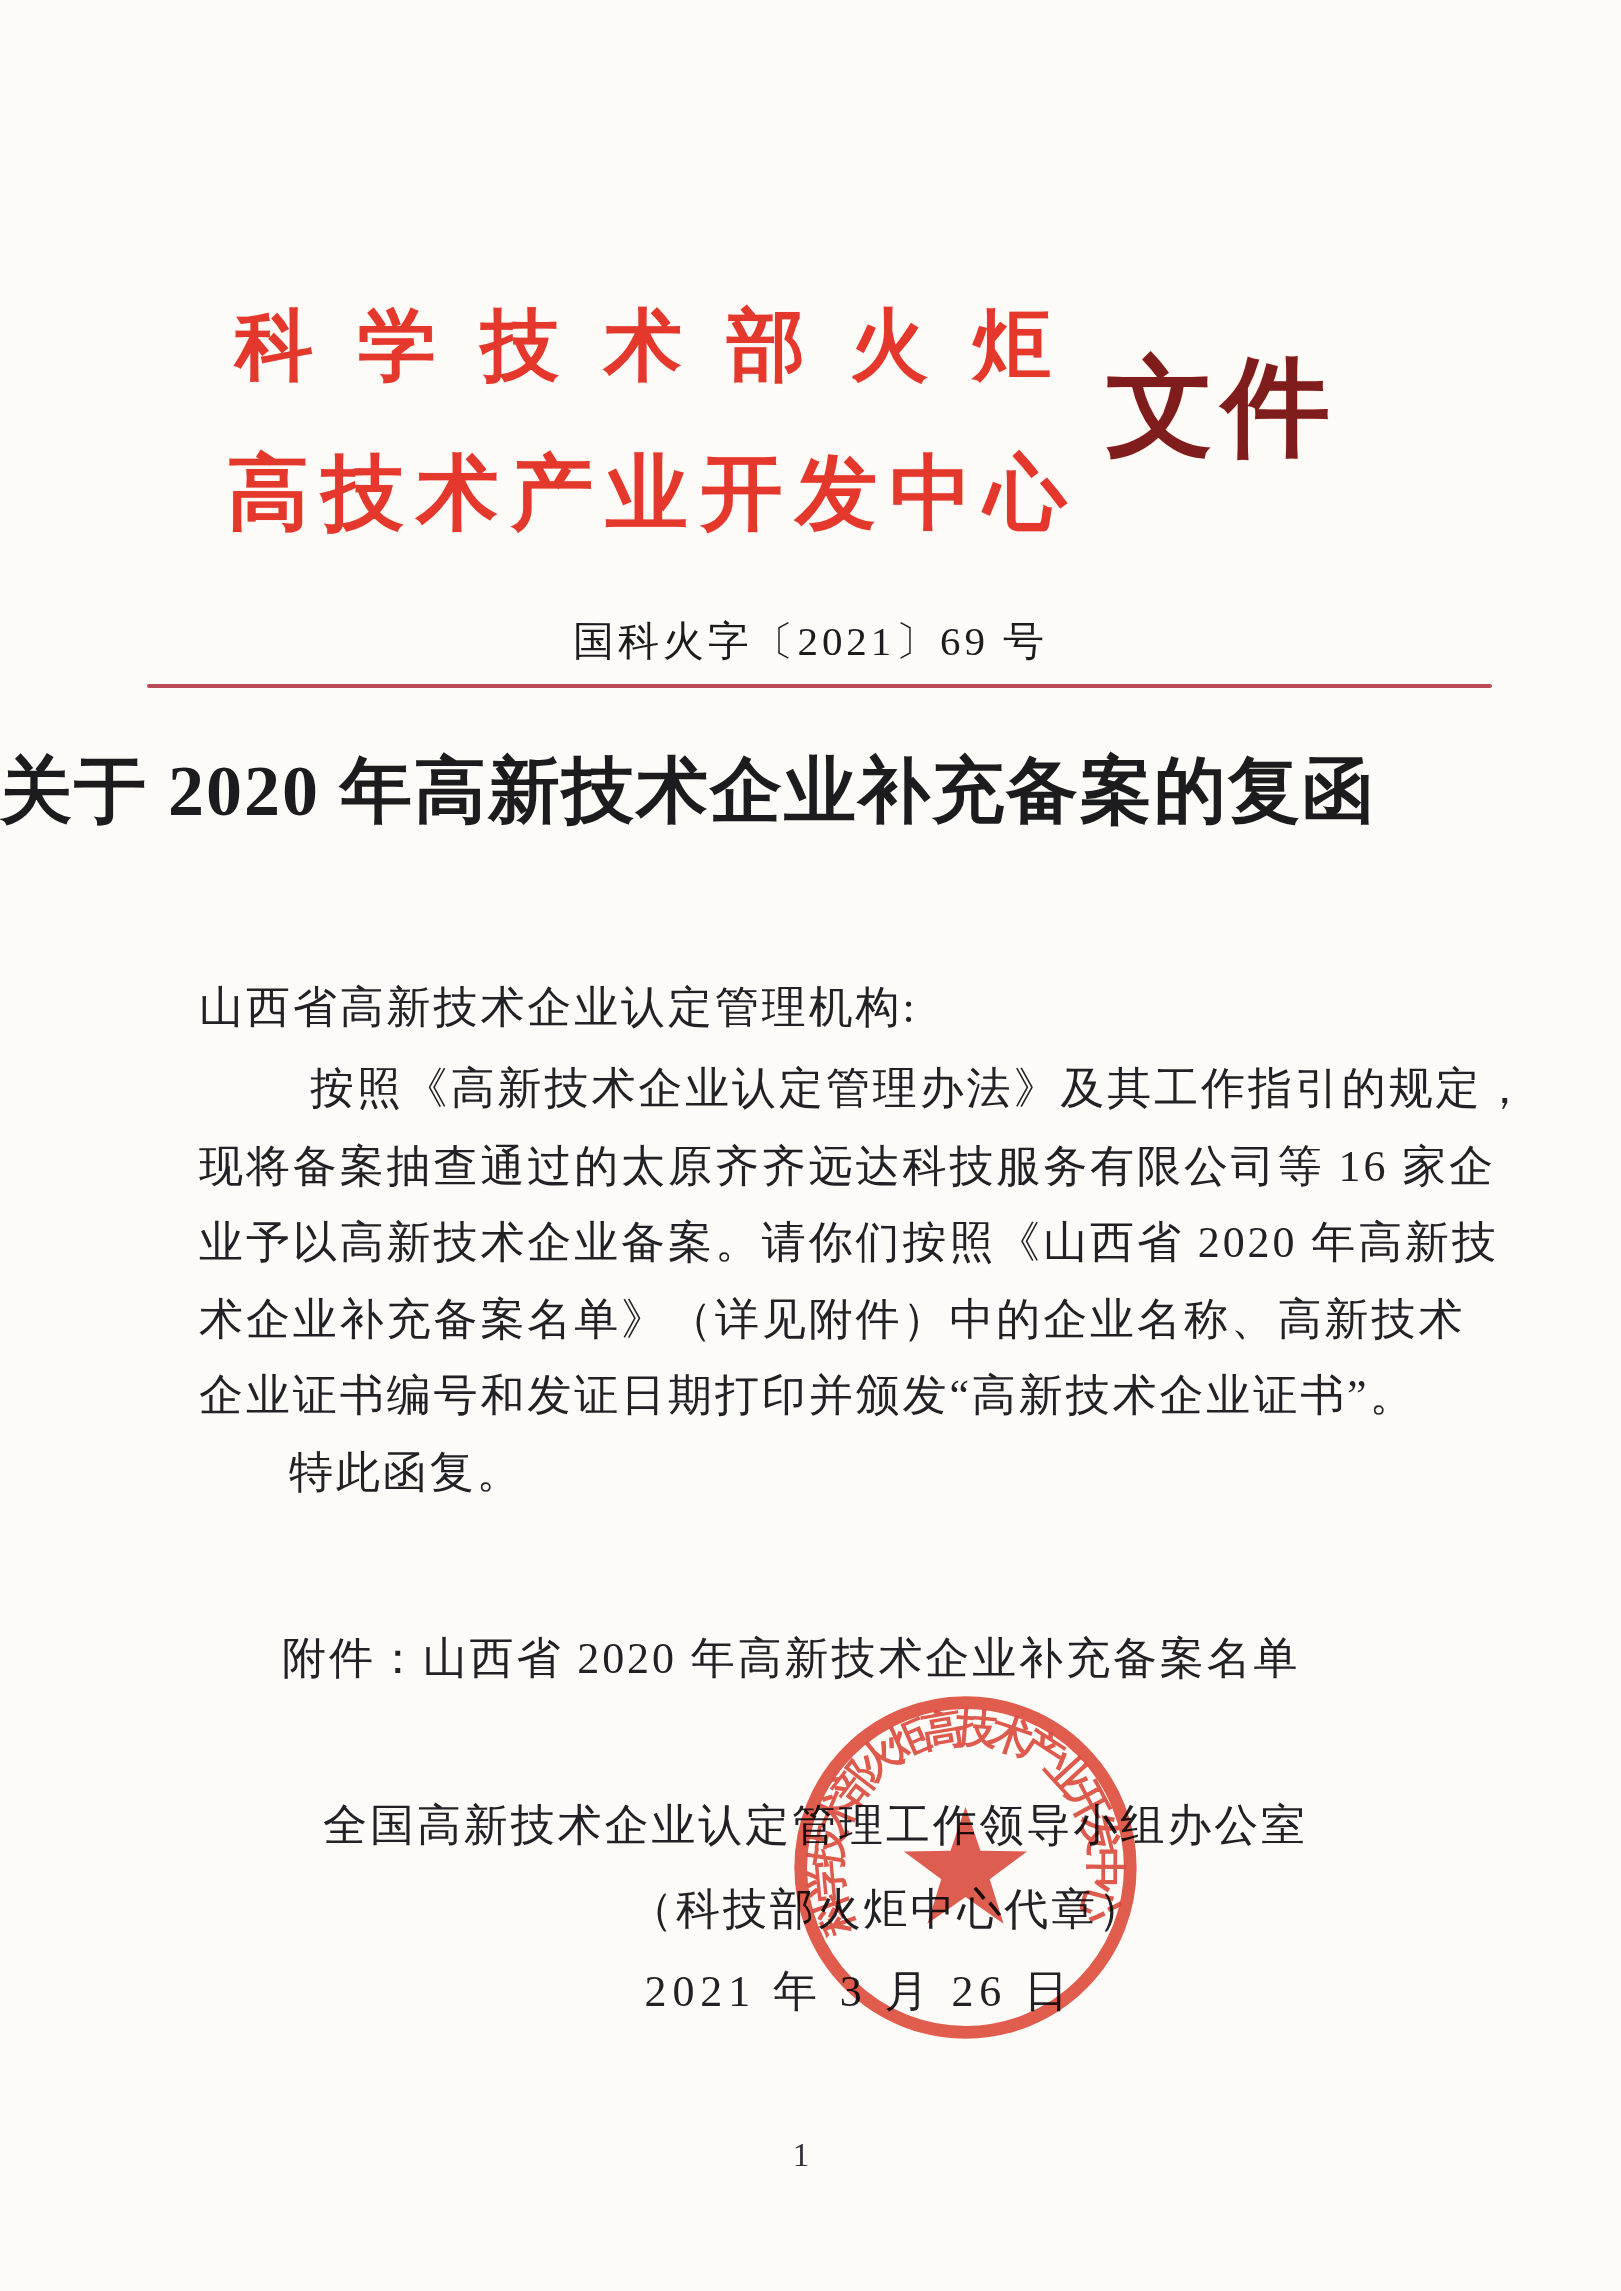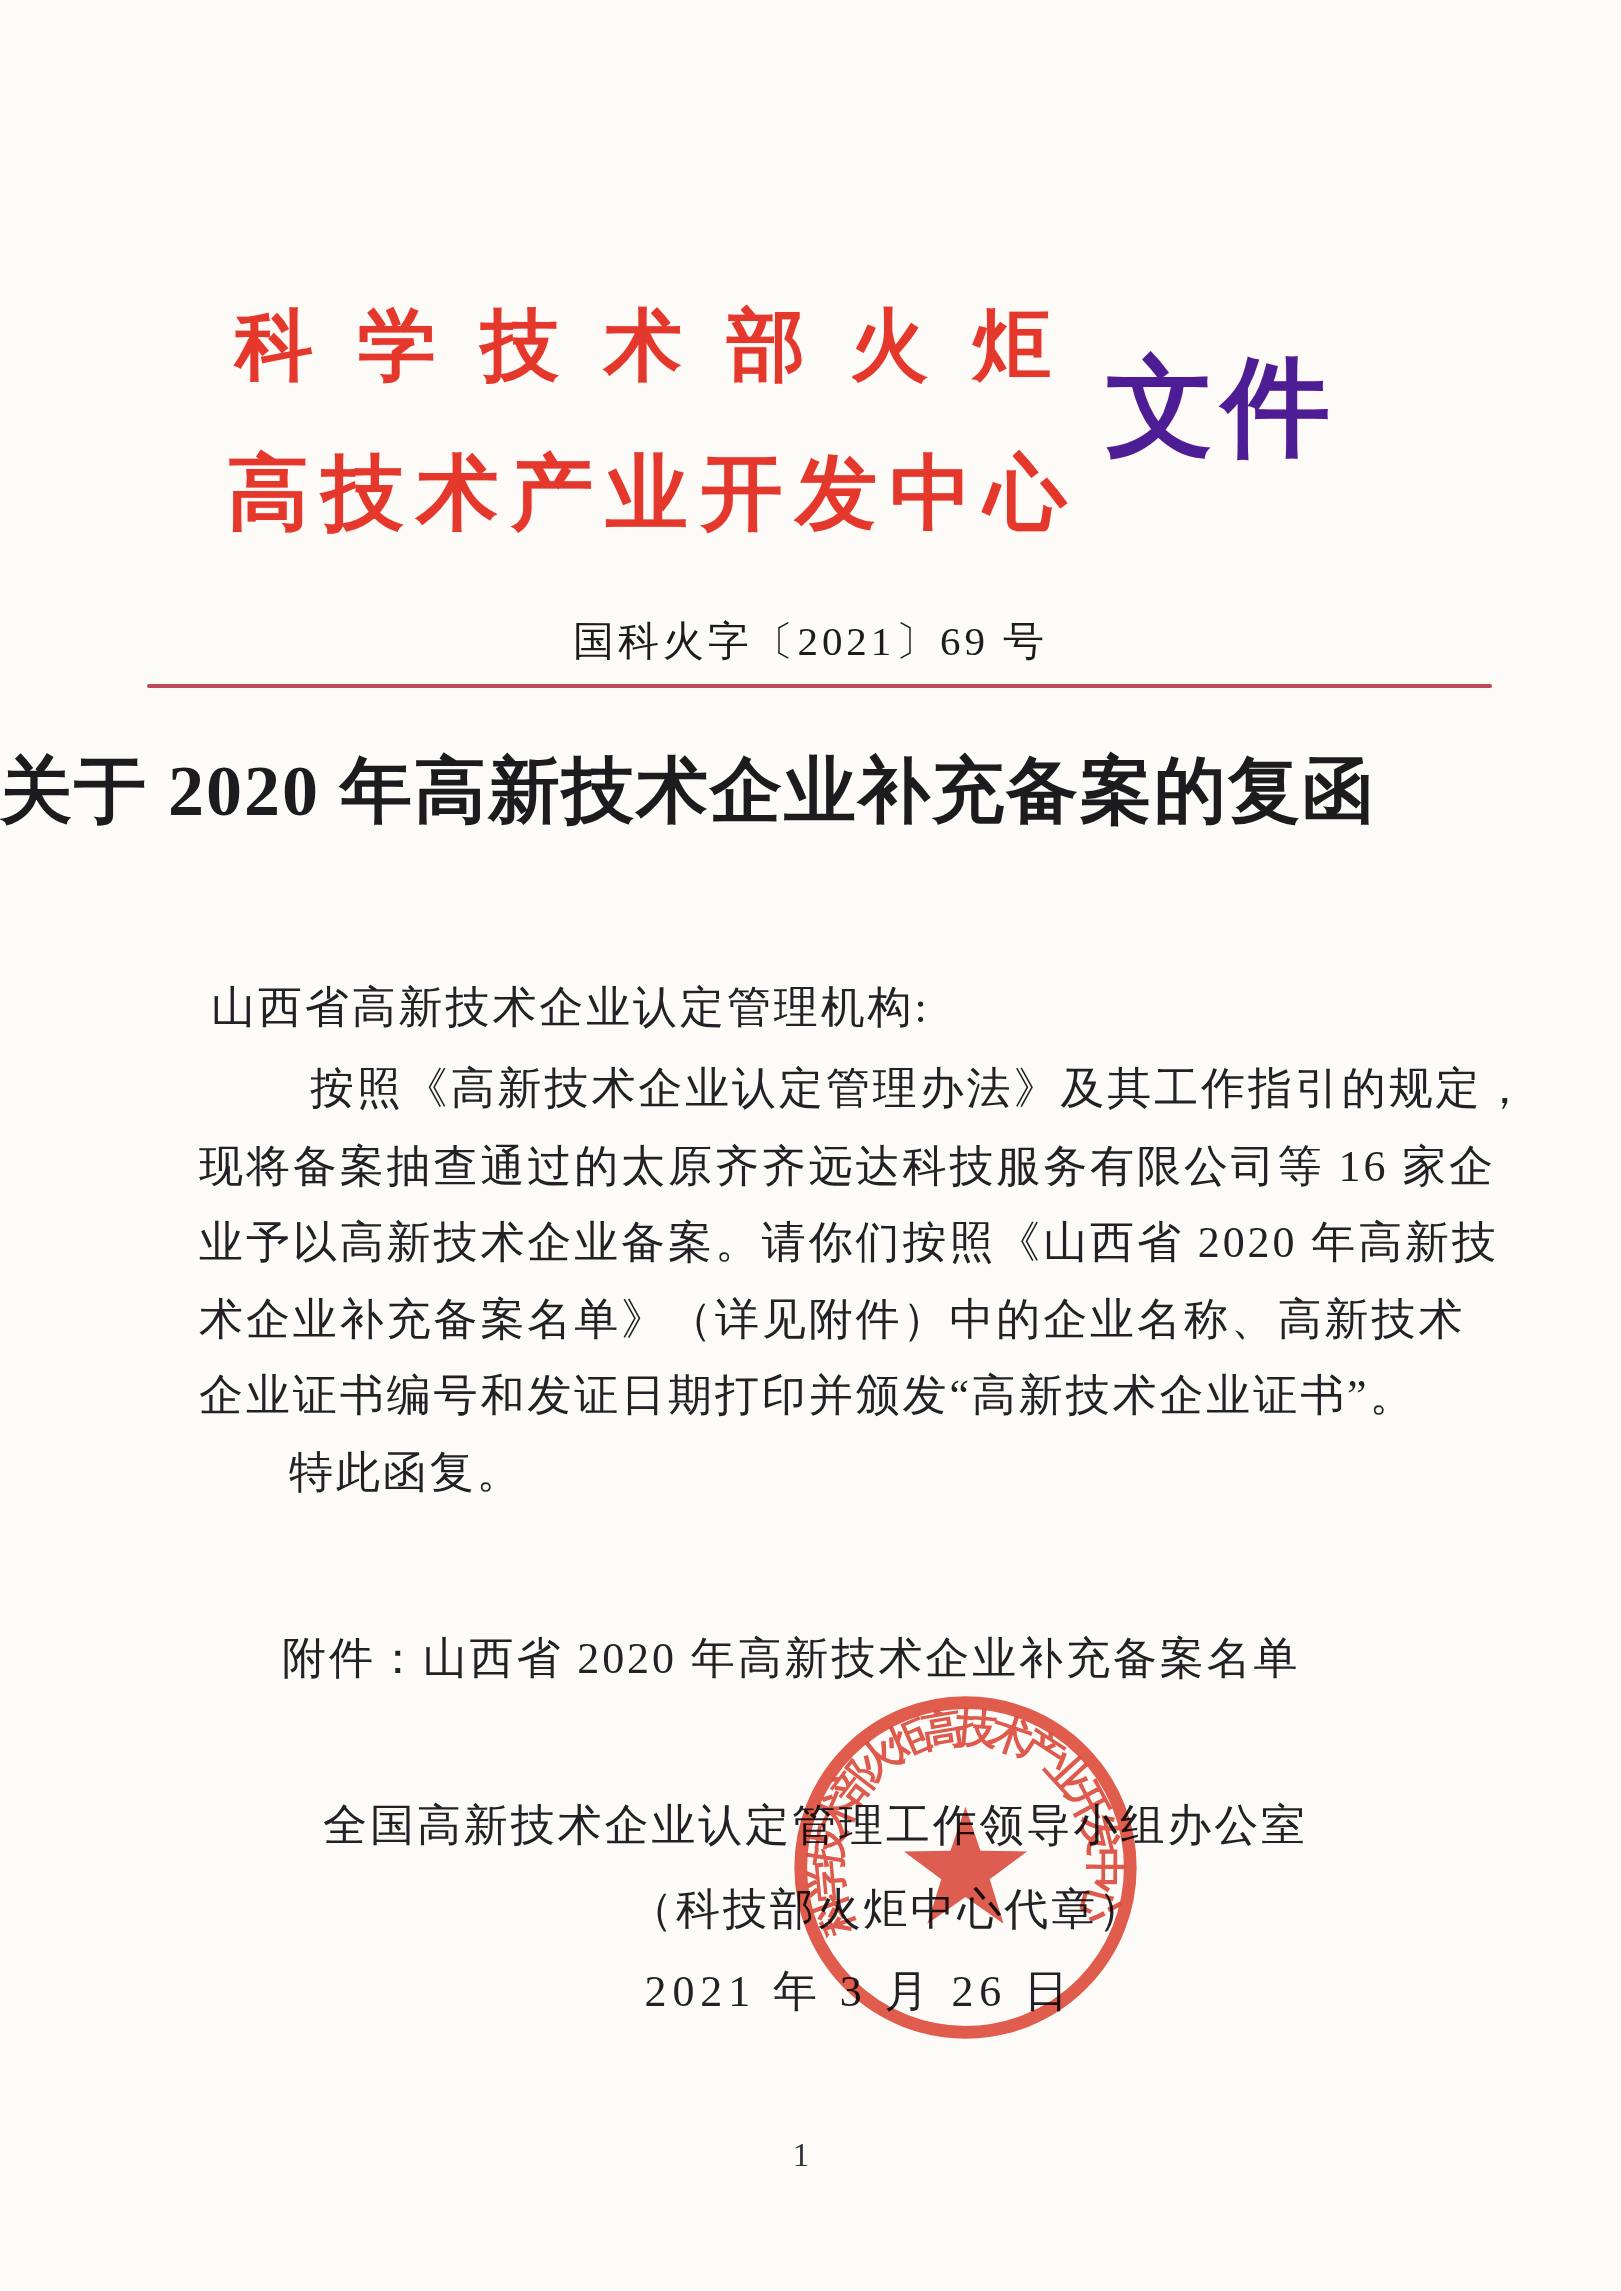--- a/index.html
+++ b/index.html
@@ -21,21 +21,21 @@
     text-shadow:0 0 1px rgba(229,56,44,.4);
   }
   .agency-line2{
     left:227px;top:439px;width:882px;
     font-size:82px;font-weight:bold;color:#e5382c;
     letter-spacing:12.7px;white-space:nowrap;
     text-shadow:0 0 1px rgba(229,56,44,.4);
   }
   .doc-type{
     left:1106px;top:335px;
-    font-size:108px;font-weight:bold;color:#4c1d95;
+    font-size:108px;font-weight:bold;color:#7f1d1d;
     letter-spacing:7.8px;white-space:nowrap;
     text-shadow:0 0 1px rgba(229,56,44,.4);
   }
   
   .doc-number{
     left:0;top:614px;width:1621px;
     text-align:center;font-size:41px;letter-spacing:3.9px;
   }
   .red-rule{
     left:147px;top:684px;width:1345px;height:3.9px;
@@ -45,21 +45,21 @@
   .title{
     left:0;top:743px;width:1549px;
     font-size:72px;font-weight:bold;
     letter-spacing:2px;white-space:nowrap;
   }
   
   .bodyline{
     font-size:44px;letter-spacing:2.9px;white-space:nowrap;
     color:#222226;
   }
-  .salutation{left:199px;top:978px;margin-left:12px;}
+  .salutation{left:199px;top:978px;}
   .l1{left:289px;top:1059px;margin-left:21px;}
   .l2{left:199px;top:1137px;}
   .l3{left:199px;top:1213px;}
   .l4{left:199px;top:1290px;}
   .l5{left:199px;top:1366px;}
   .l6{left:289px;top:1443px;}
   .attachment{left:254px;top:1629px;margin-left:28px;}
   
   .sig-org{left:0;top:1796px;width:1308px;text-align:right;}
   .sig-note{left:0;top:1880px;width:1145px;text-align:right;}

